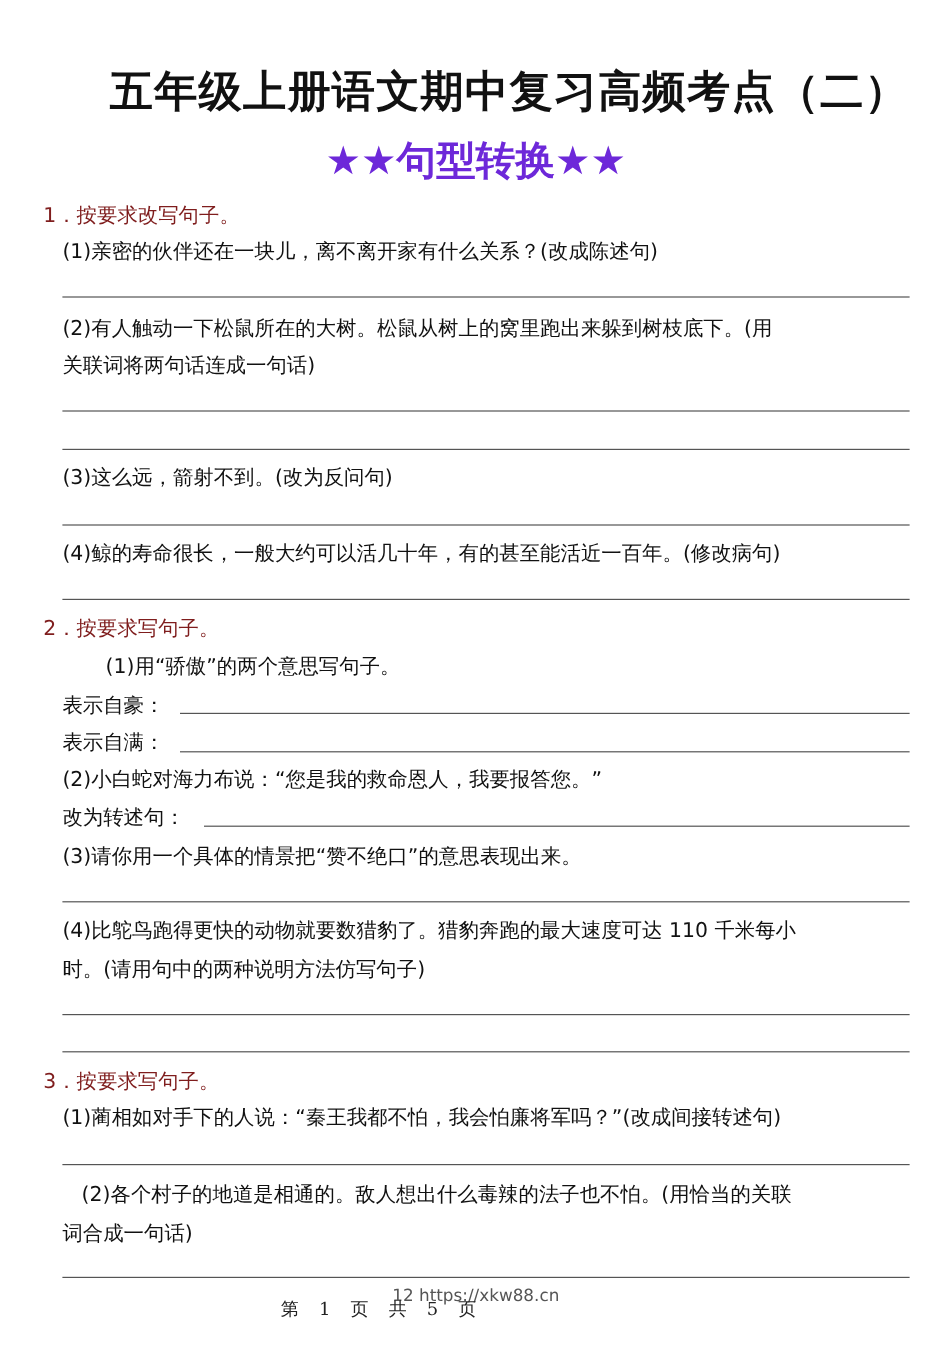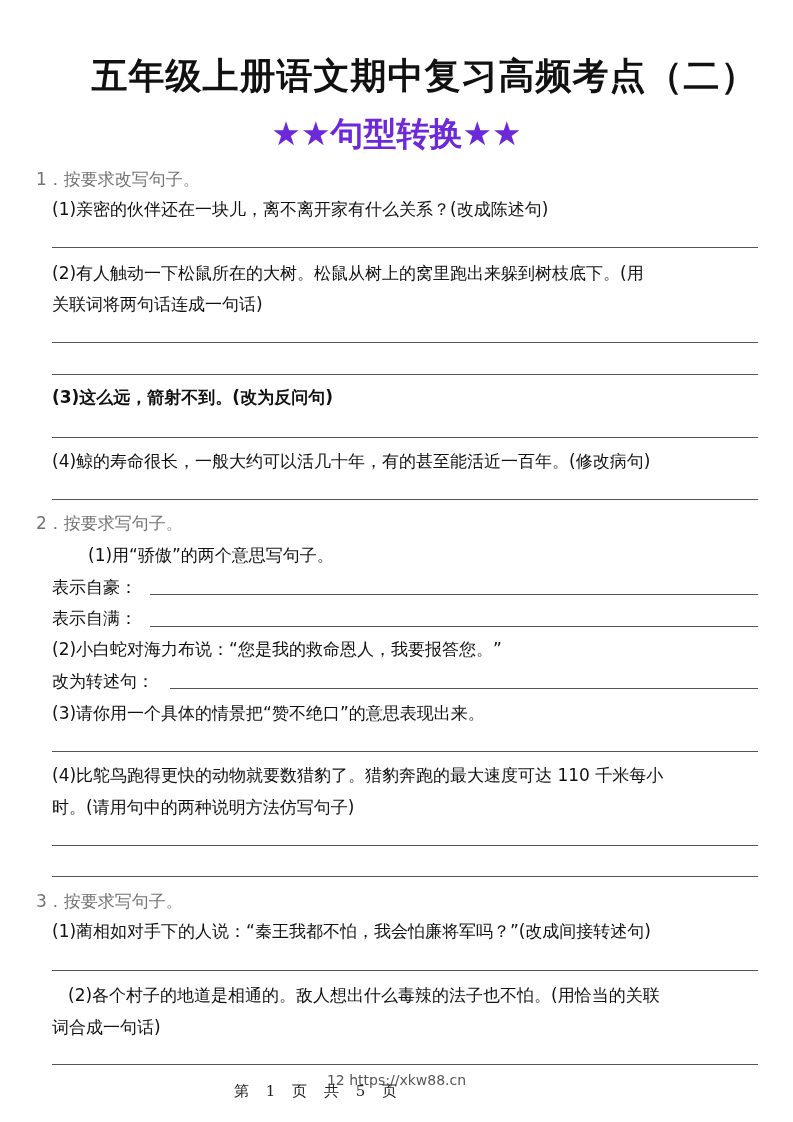--- a/index.html
+++ b/index.html
@@ -3,21 +3,21 @@
 <meta charset="utf-8">
 <style>
   html, body { margin: 0; padding: 0; background: #ffffff; }
   body { width: 793px; height: 1122px; position: relative; overflow: hidden;
          font-family: "DejaVu Sans", "Liberation Sans", sans-serif; color: #111; }
   .abs { position: absolute; white-space: nowrap; }
   .title { left: 0; width: 793px; top: 52px; text-align: center; font-size: 36px; font-weight: bold;
            color: #111; letter-spacing: 1px; padding-left: 28px; }
   .subtitle { left: 0; width: 793px; top: 112px; text-align: center; font-size: 33px; font-weight: bold;
               color: #6d28d9; }
-  .q { font-size: 17px; color: #737373; }
+  .q { font-size: 17px; color: #7f1d1d; }
   .sub { font-size: 17px; color: #111; }
   .rule { position: absolute; height: 0; border-top: 1.6px solid #555; }
   .footer-url { left: 0; width: 793px; top: 1072px; text-align: center; font-size: 14px; color: #555; }
   .footer-page { left: 0; width: 637px; top: 1082px; text-align: center; font-size: 15px; color: #222; letter-spacing: 6px;
                  font-family: "DejaVu Serif", serif; }
 </style>
 </head>
 <body>
 
 <div class="abs title">五年级上册语文期中复习高频考点（二）</div>
@@ -25,21 +25,21 @@
 
 <div class="abs q" style="left:36px; top:168px;">1．按要求改写句子。</div>
 <div class="abs sub" style="left:52px; top:198px;">(1)亲密的伙伴还在一块儿，离不离开家有什么关系？(改成陈述句)</div>
 <div class="rule" style="left:52px; width:706px; top:247px;"></div>
 
 <div class="abs sub" style="left:52px; top:262px;text-align:center;">(2)有人触动一下松鼠所在的大树。松鼠从树上的窝里跑出来躲到树枝底下。(用</div>
 <div class="abs sub" style="left:52px; top:293px;">关联词将两句话连成一句话)</div>
 <div class="rule" style="left:52px; width:706px; top:342px;"></div>
 <div class="rule" style="left:52px; width:706px; top:374px;"></div>
 
-<div class="abs sub" style="left:52px; top:386px;font-weight:bold;">(3)这么远，箭射不到。(改为反问句)</div>
+<div class="abs sub" style="left:52px; top:386px;">(3)这么远，箭射不到。(改为反问句)</div>
 <div class="rule" style="left:52px; width:706px; top:437px;"></div>
 
 <div class="abs sub" style="left:52px; top:450px;">(4)鲸的寿命很长，一般大约可以活几十年，有的甚至能活近一百年。(修改病句)</div>
 <div class="rule" style="left:52px; width:706px; top:499px;"></div>
 
 <div class="abs q" style="left:36px; top:512px;">2．按要求写句子。</div>
 <div class="abs sub" style="left:52px; top:544px;margin-left:36px;">(1)用“骄傲”的两个意思写句子。</div>
 <div class="abs sub" style="left:52px; top:576px;">表示自豪：</div>
 <div class="rule" style="left:150px; width:608px; top:594px;"></div>
 <div class="abs sub" style="left:52px; top:607px;">表示自满：</div>

